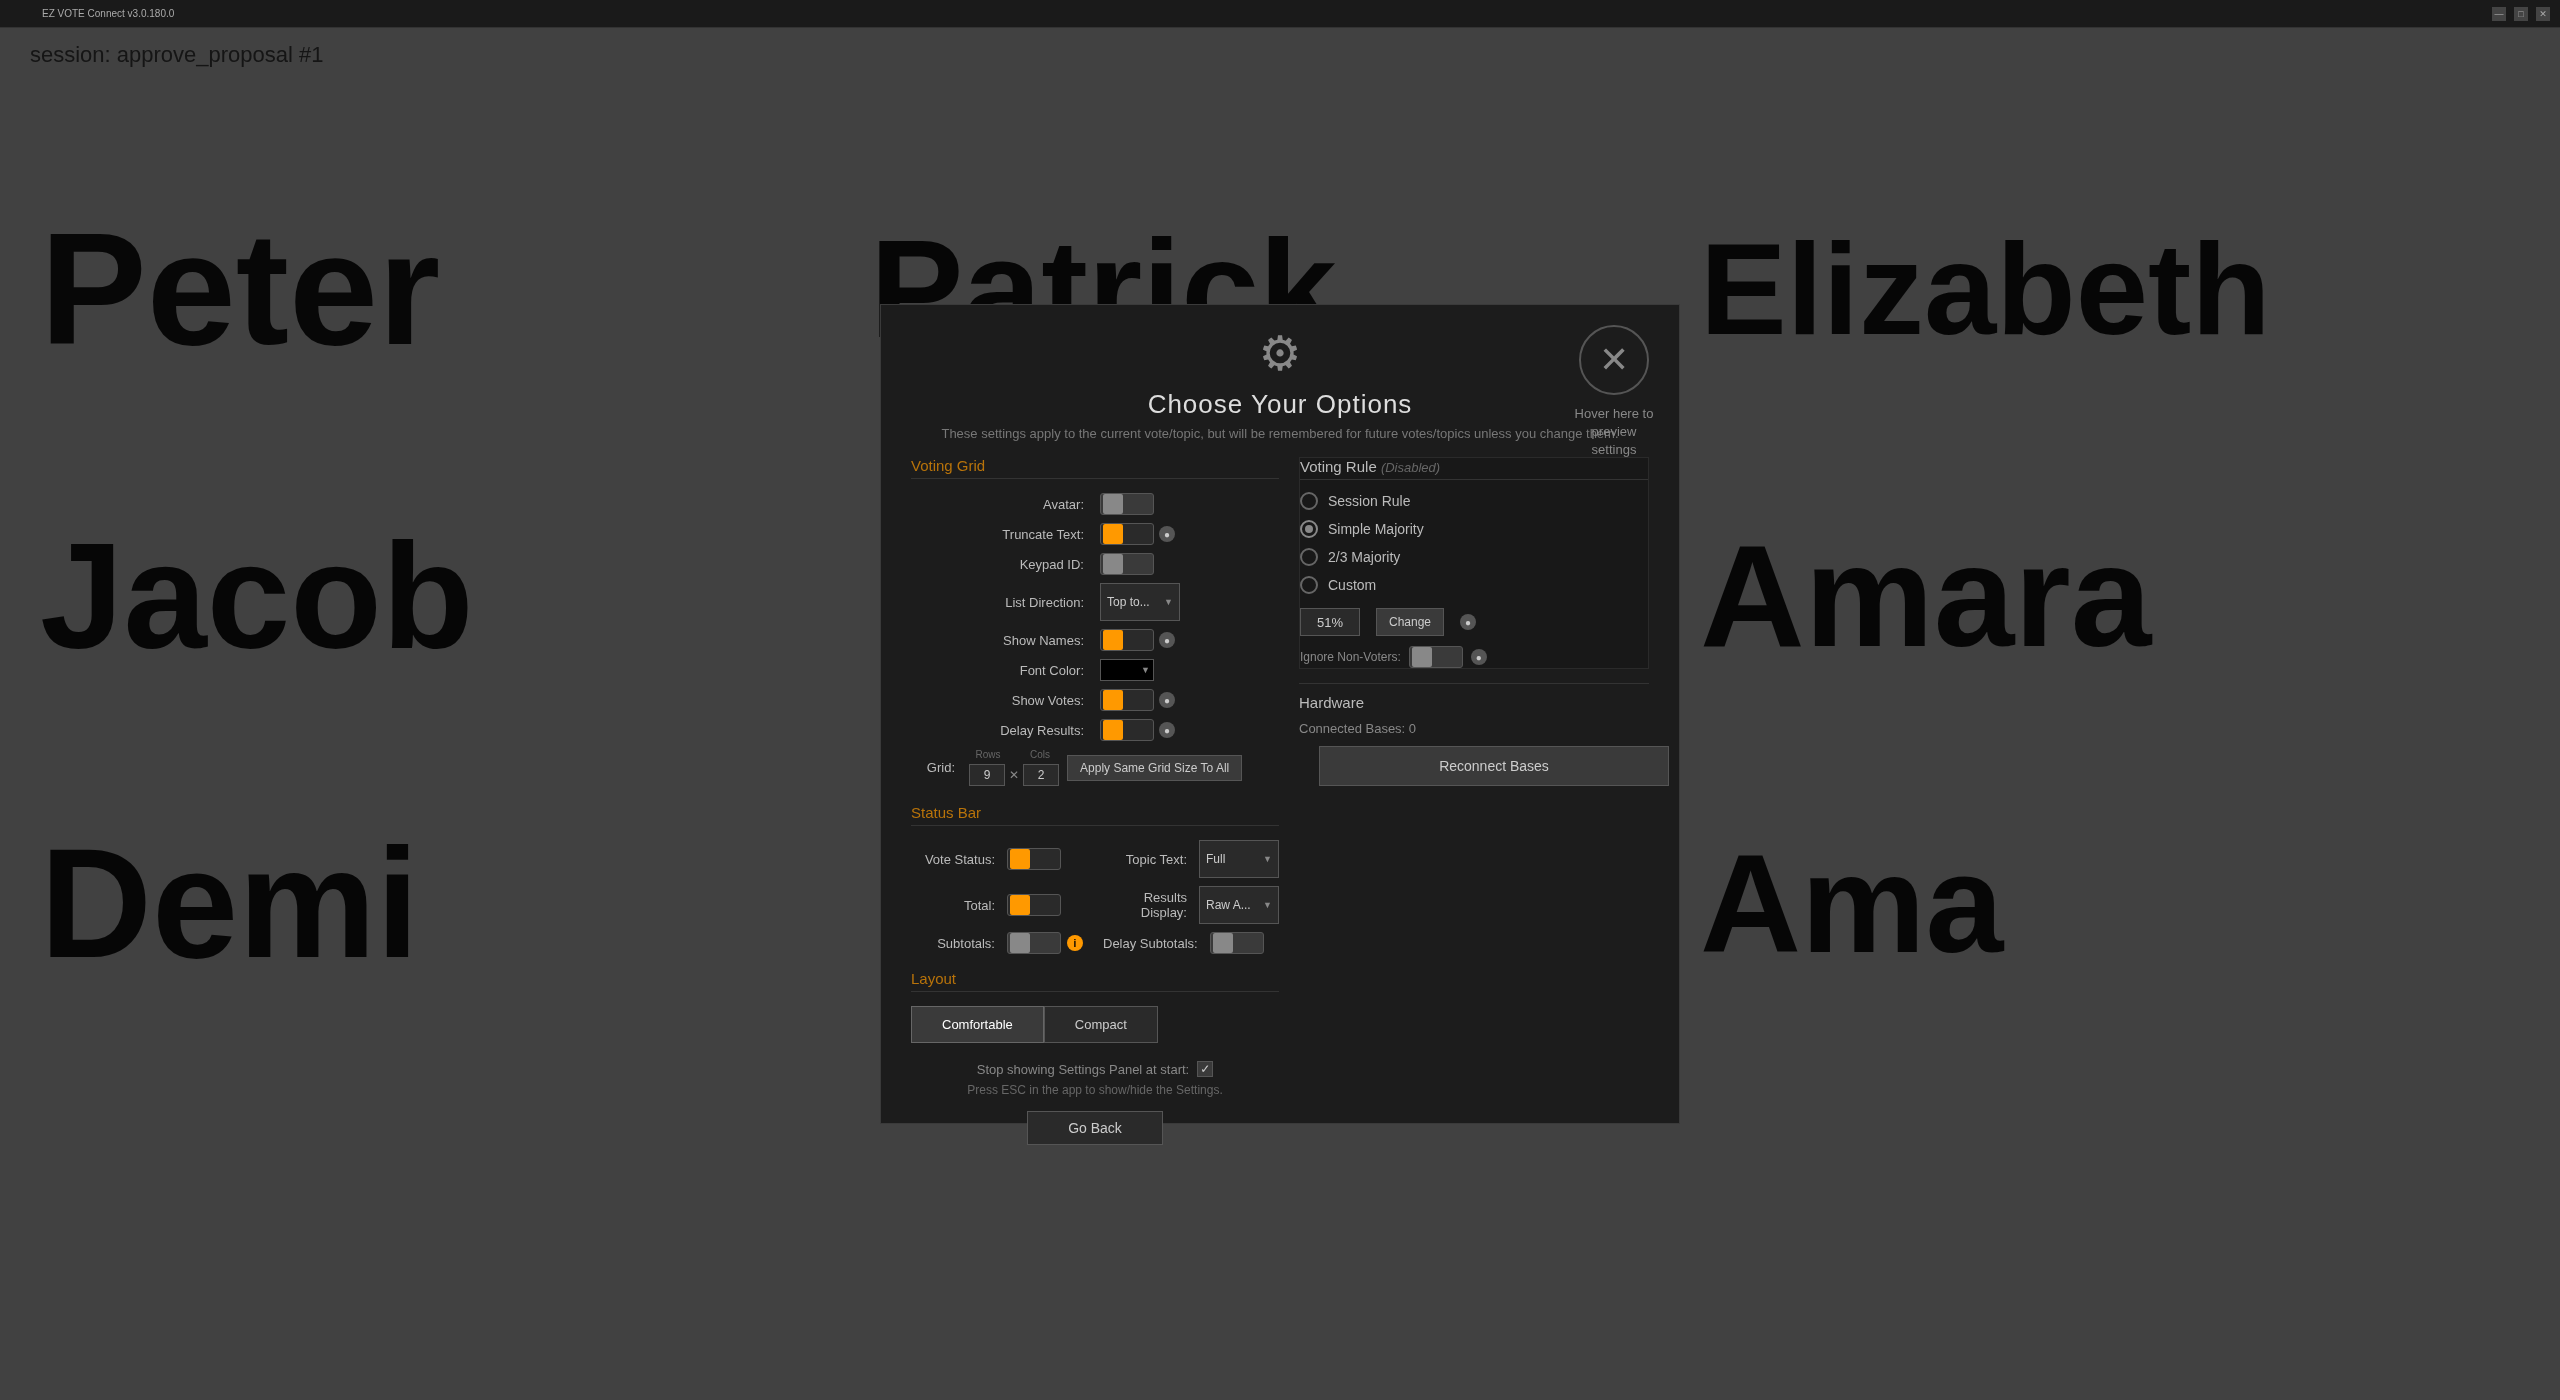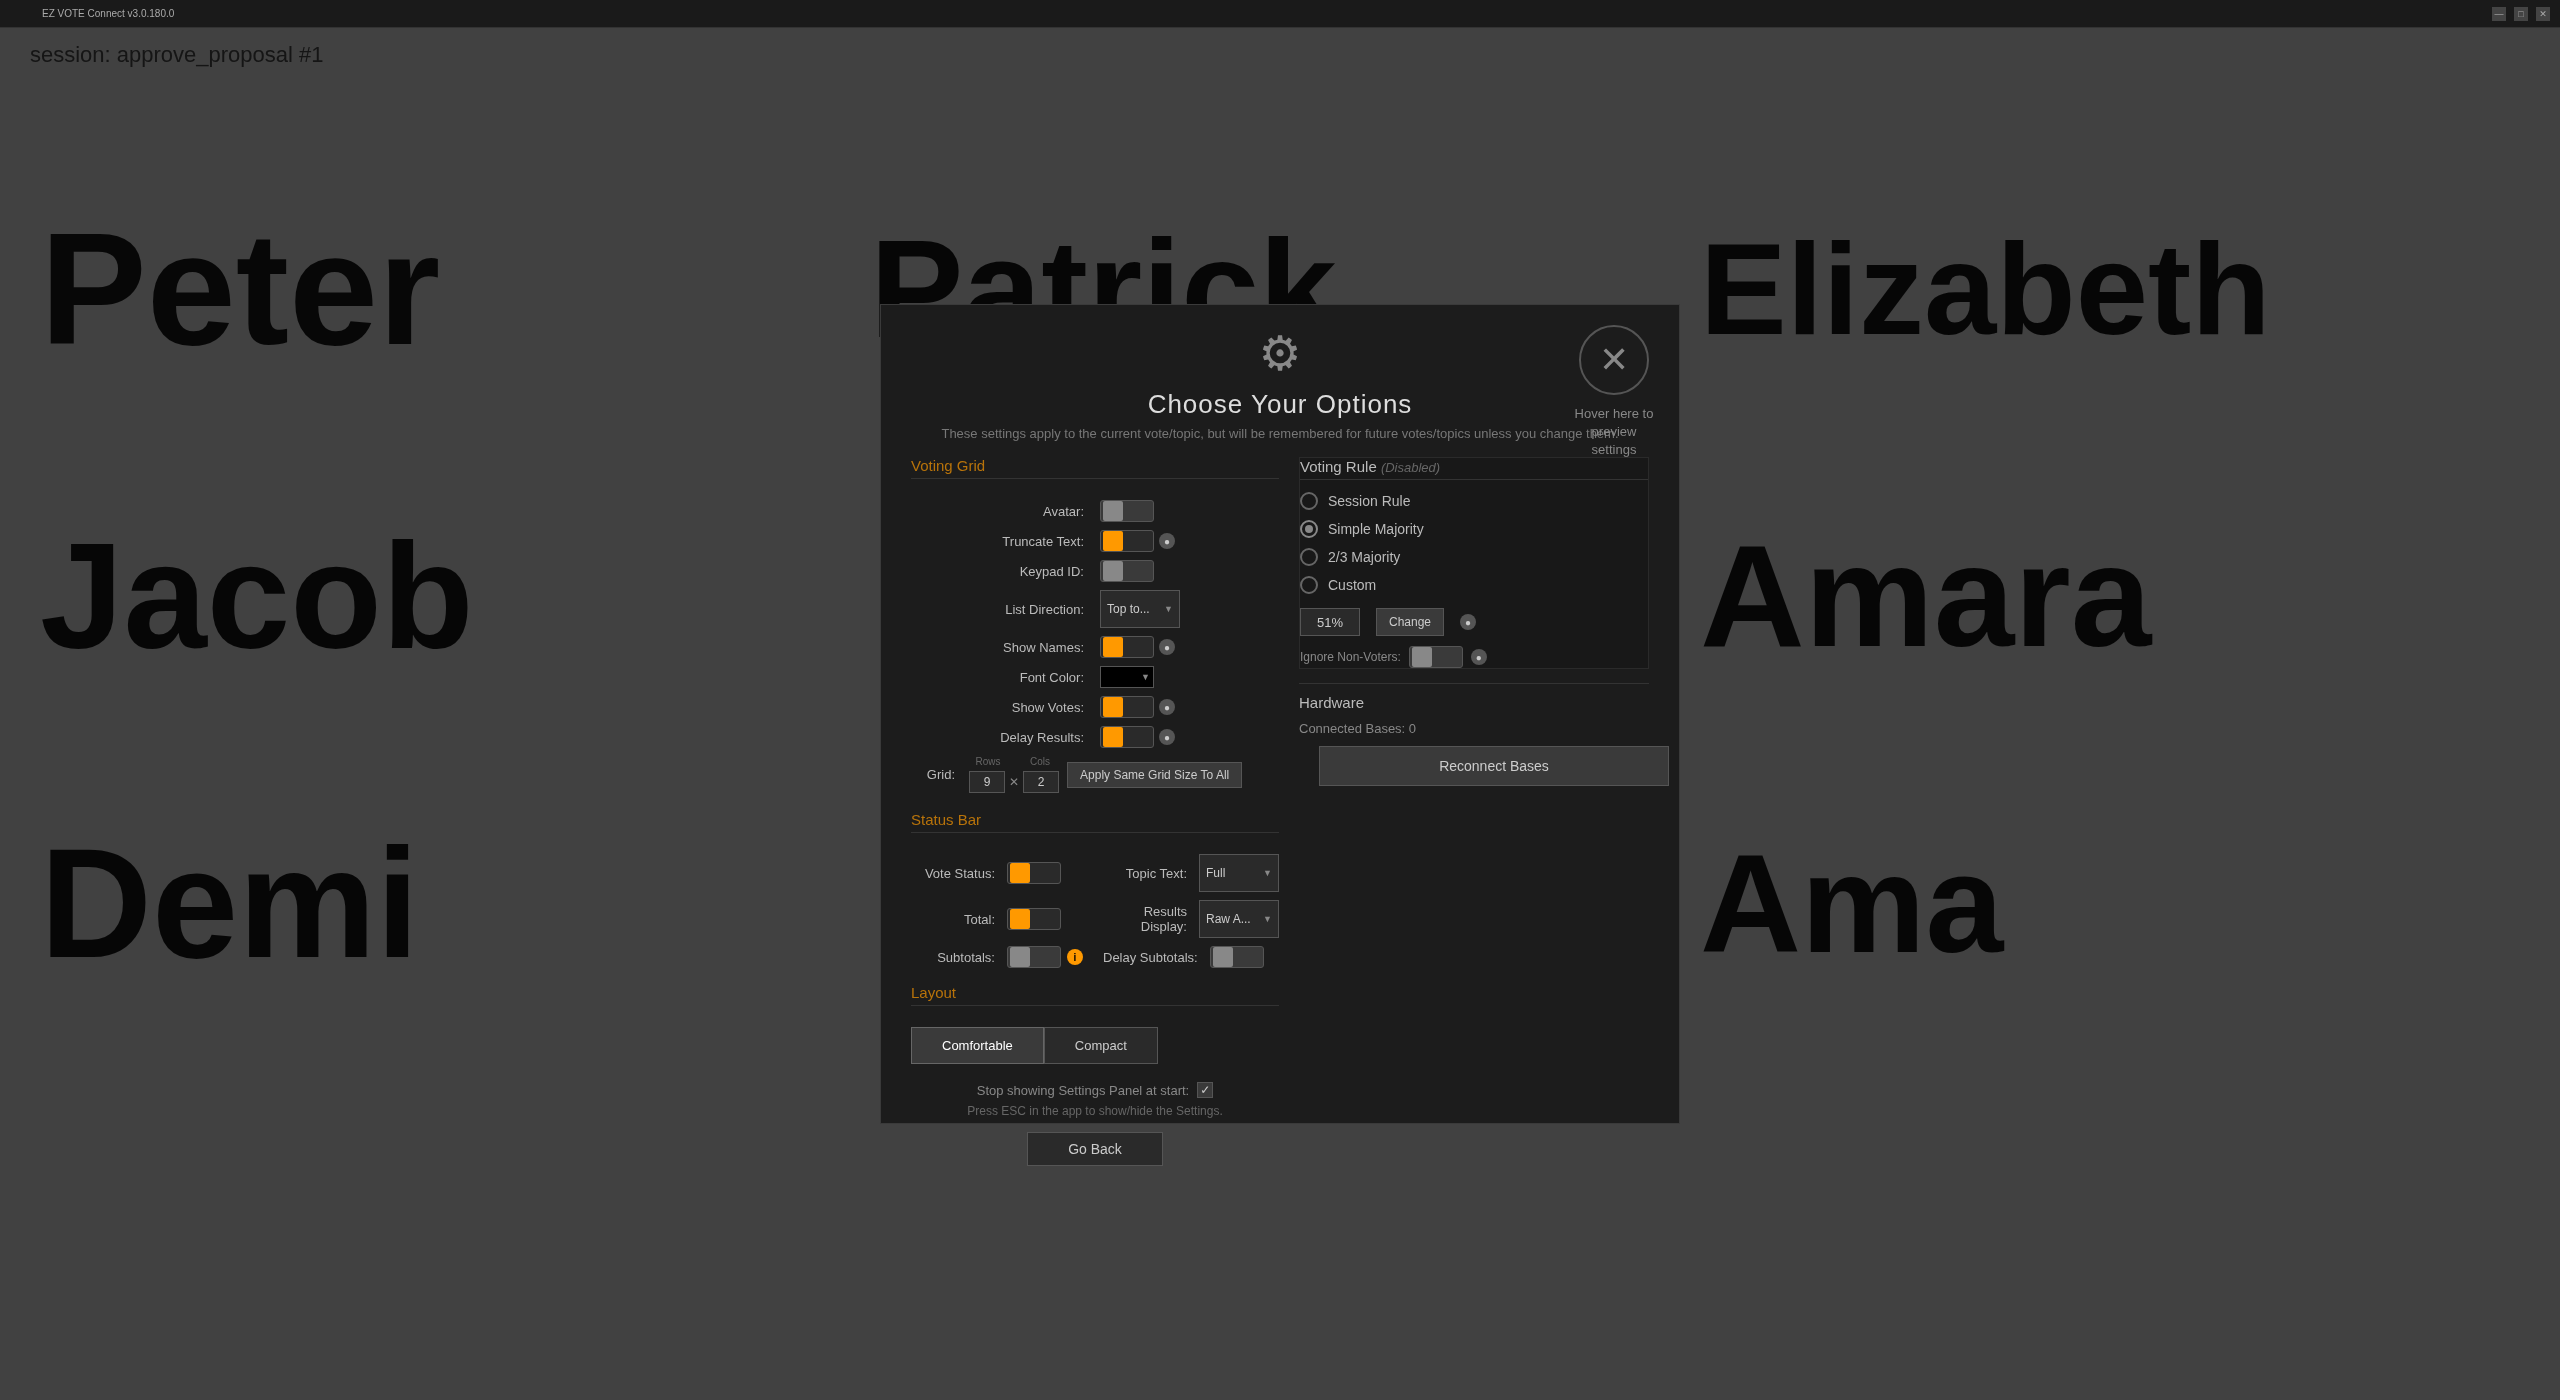--- a/index.html
+++ b/index.html
@@ -184,21 +184,21 @@
     
     .section {
       margin-bottom: 18px;
     }
 
     .section-title {
       font-size: 15px;
       color: #b8730a;
       border-bottom: 1px solid #333;
       padding-bottom: 4px;
-      margin-bottom: 21px;
+      margin-bottom: 14px;
     }
 
     
     .form-grid {
       display: grid;
       grid-template-columns: 1fr 1fr;
       gap: 8px 10px;
       align-items: center;
     }
 

